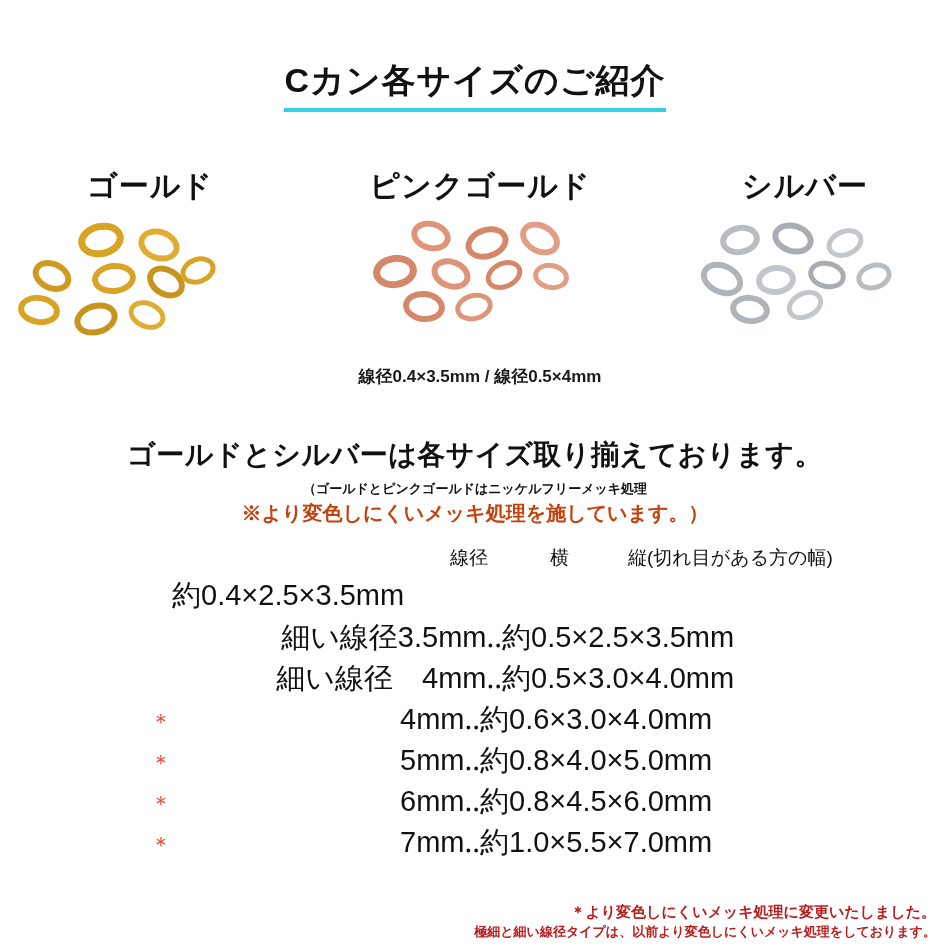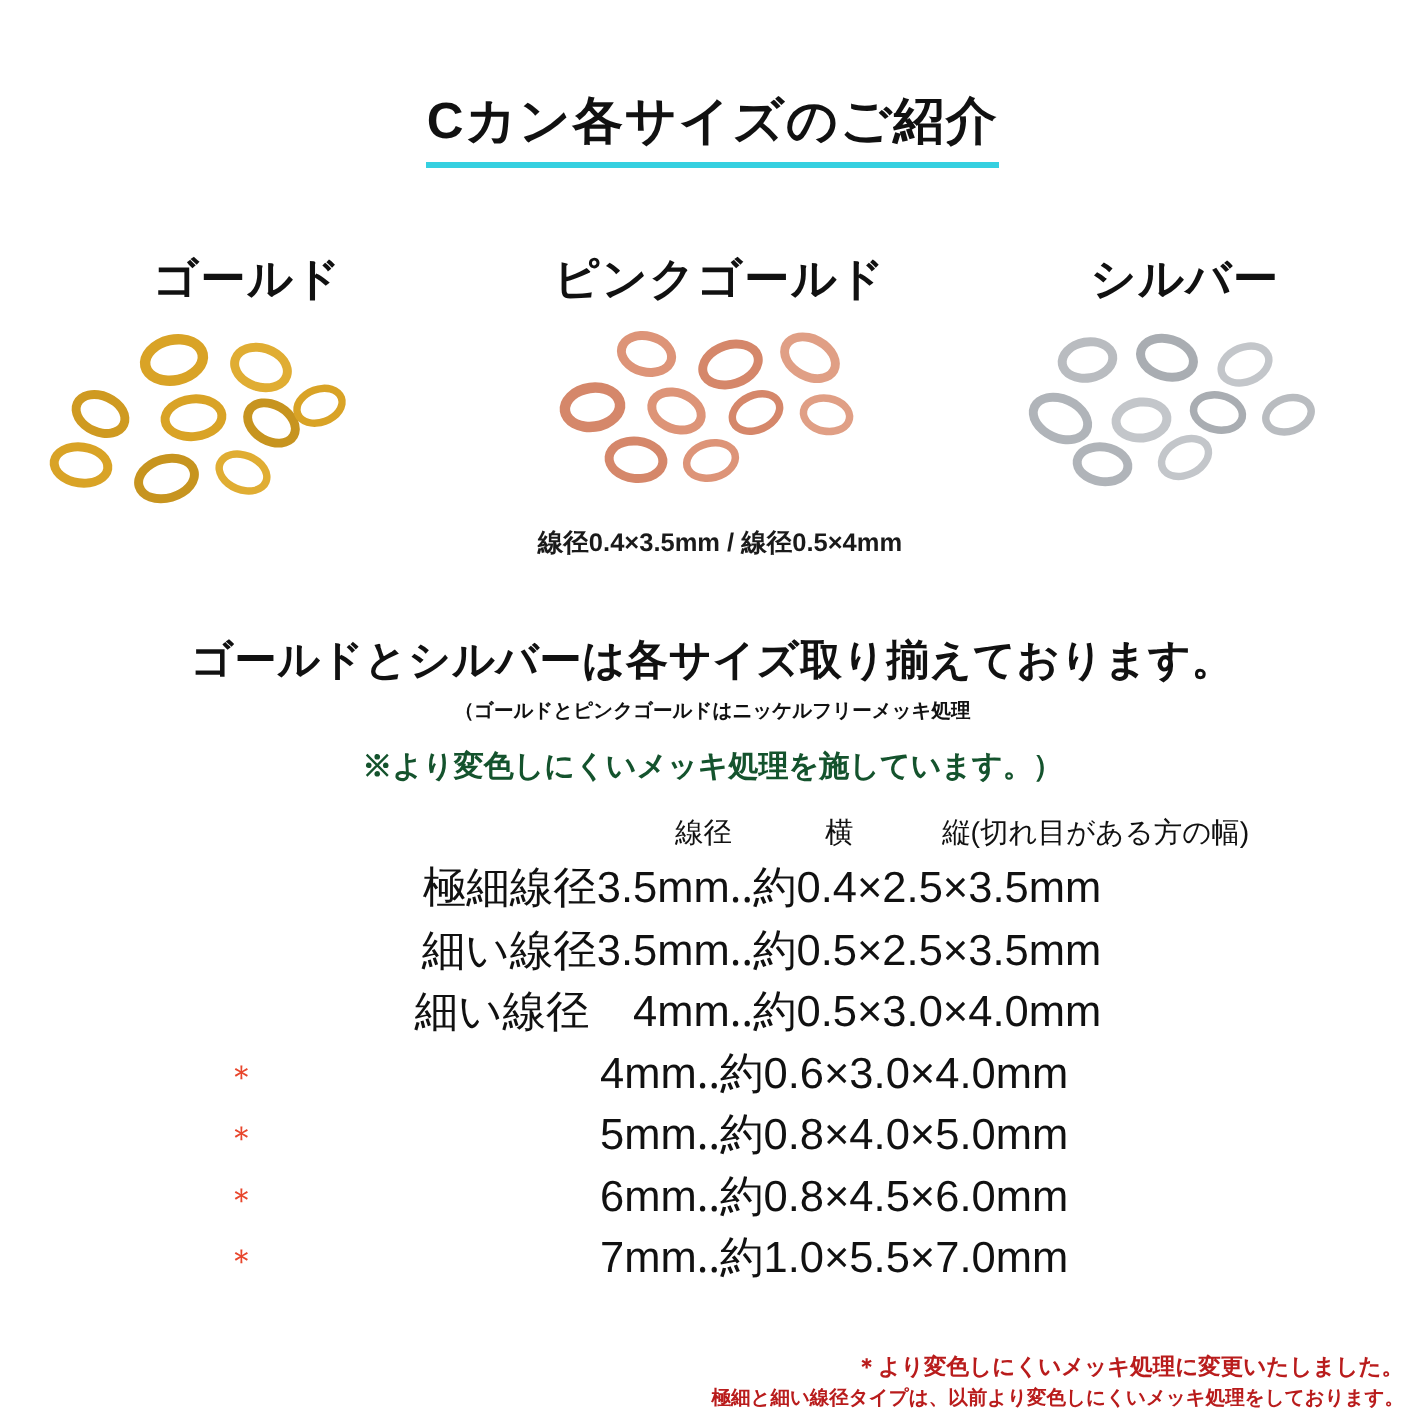--- a/index.html
+++ b/index.html
@@ -38,21 +38,21 @@
     margin: 4px auto 0 auto;
     width: 100%;
   }
 
   
   .colors {
     display: flex;
     justify-content: center;
     align-items: flex-start;
     margin-top: 48px;
-    gap: 0px;
+    gap: 15px;
   }
   .color-col {
     text-align: center;
   }
   .color-col.gold   { width: 300px; }
   .color-col.pink   { width: 330px; }
   .color-col.silver { width: 290px; }
 
   .color-label {
     font-size: 30px;
@@ -73,21 +73,21 @@
     box-sizing: border-box;
   }
 
   
   .pink-caption {
     text-align: center;
     font-size: 17px;
     font-weight: bold;
     color: #1a1a1a;
     line-height: 1.55;
-    margin-top: 2px;
+    margin-top: 17px;
     letter-spacing: 0px;
   }
 
   
   .headline {
     text-align: center;
     margin-top: 46px;
   }
   .headline-main {
     font-size: 28px;
@@ -98,22 +98,22 @@
   .headline-sub {
     font-size: 13px;
     font-weight: bold;
     color: #111;
     margin-top: 6px;
     letter-spacing: 0px;
   }
   .headline-note {
     font-size: 20px;
     font-weight: bold;
-    color: #14532d;
-    margin-top: 14px;
+    color: #c2410c;
+    margin-top: 2px;
     letter-spacing: 0px;
     text-align: center;
   }
 
   
   .spec {
     margin-top: 18px;
     padding-left: 150px;
   }
   .spec-header {
@@ -235,21 +235,20 @@
 <div class="spec">
 
   <div class="spec-header">
     <span class="h-wire">線径</span>
     <span class="h-width">横</span>
     <span class="h-height">縦(切れ目がある方の幅)</span>
   </div>
 
   <div class="spec-row r1">
     <span class="ast"></span>
-    <span class="label">極細線径3.5mm‥</span>
     <span class="value">約0.4×2.5×3.5mm</span>
   </div>
 
   <div class="spec-row r2">
     <span class="ast"></span>
     <span class="label">細い線径3.5mm‥</span>
     <span class="value">約0.5×2.5×3.5mm</span>
   </div>
 
   <div class="spec-row r3">

